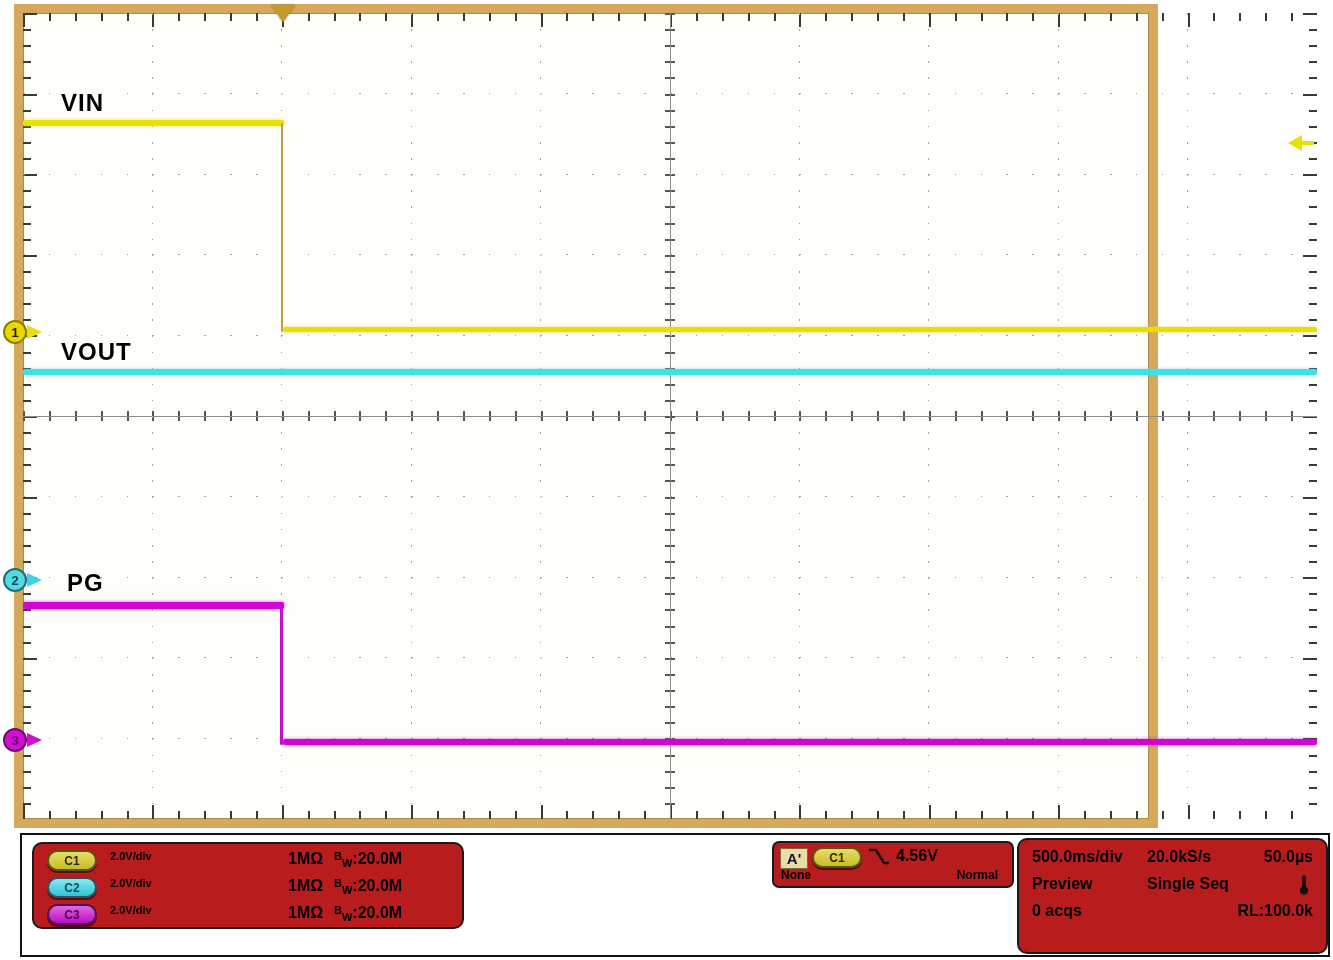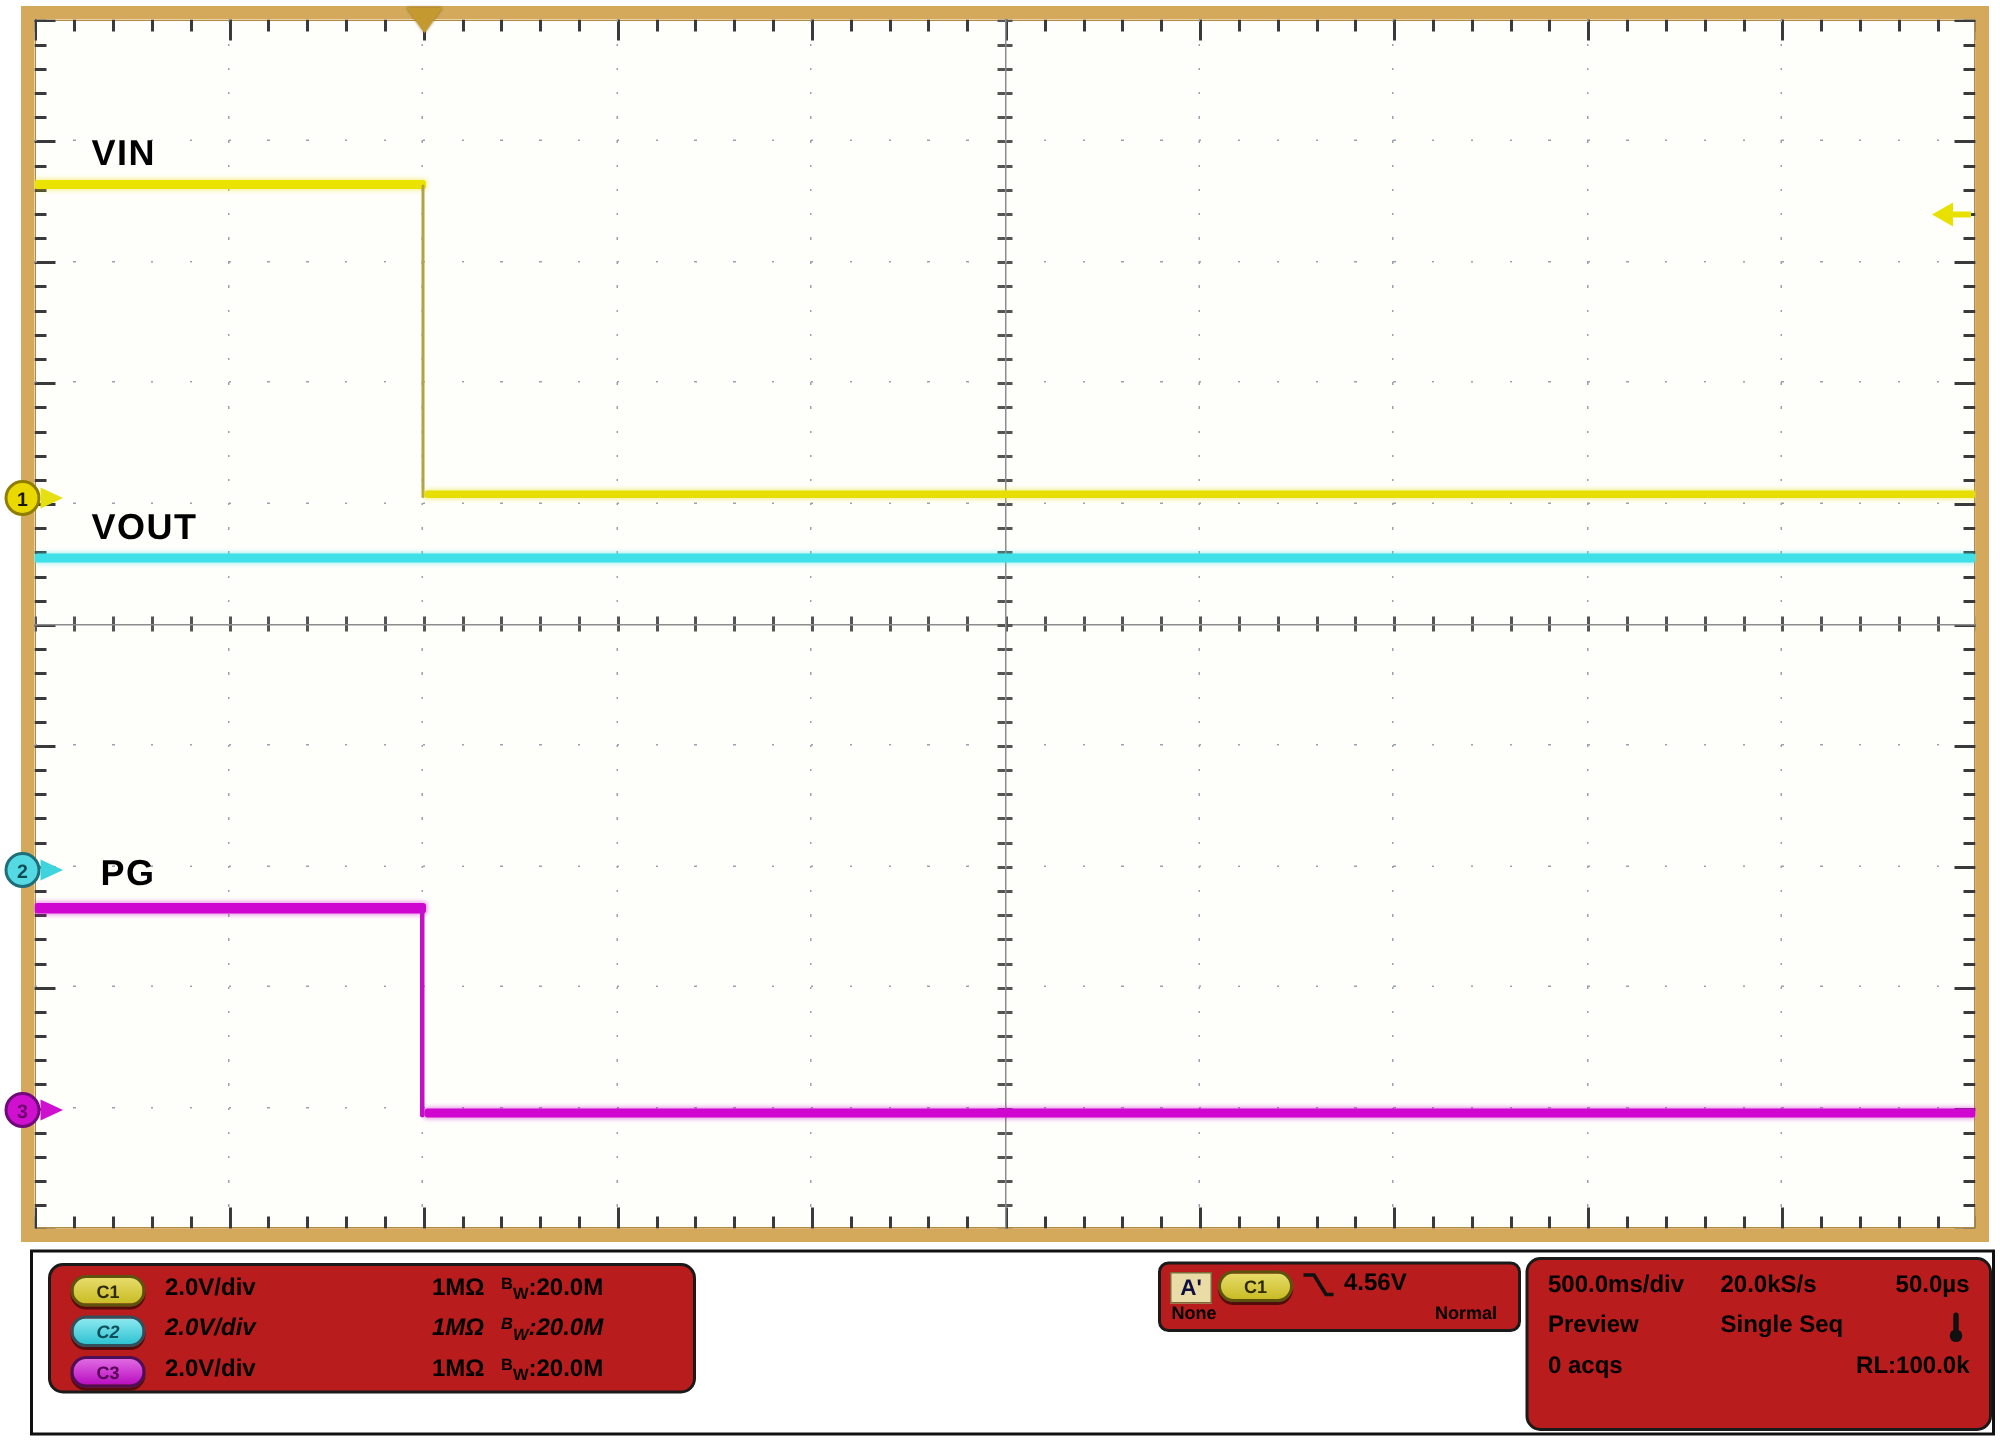--- a/index.html
+++ b/index.html
@@ -1,21 +1,21 @@
 <!DOCTYPE html>
 <html><head>
 <meta charset="utf-8">
 <style>
   * { margin:0; padding:0; box-sizing:border-box; }
   html,body { width:1333px; height:960px; background:#ffffff; overflow:hidden;
               font-family:"Liberation Sans","DejaVu Sans",sans-serif; }
   #stage { position:relative; width:1333px; height:960px; background:#fff; }
 
   
-  #scope-frame { position:absolute; left:14px; top:4px; width:1312px; height:824px;
+  #scope-frame { position:absolute; left:14px; top:4px; width:1144px; height:824px;
                  border:9px solid #d4a95c; background:#fefefb;
                  box-shadow: inset 0 0 0 1px #b08a40; }
   #crt { position:relative; width:1294px; height:806px; overflow:hidden; }
 
   
   .tick-top    { position:absolute; left:0; top:0;    width:100%; height:8px;
                  background:repeating-linear-gradient(to right,#3a3a3a 0 2px,transparent 2px 25.88px); }
   .tick-top-mj { position:absolute; left:0; top:0;    width:100%; height:14px;
                  background:repeating-linear-gradient(to right,#3a3a3a 0 2px,transparent 2px 129.4px); }
   .tick-bot    { position:absolute; left:0; bottom:0; width:100%; height:8px;
@@ -83,21 +83,21 @@
   #tb-panel   { left:995px; top:3px; width:311px; height:116px; }
 
   .ch-row { position:absolute; left:0; width:100%; height:27px; }
   .badge { position:absolute; width:50px; height:21px; border-radius:11px;
            font-size:12px; font-weight:700; text-align:center; line-height:18px;
            border:2px solid #333; box-shadow:0 2px 0 rgba(0,0,0,.55); }
   .badge-c1 { background:linear-gradient(#e7dc6a,#c9bc25); border-color:#5c540e; color:#2e2a00; }
   .badge-c2 { background:linear-gradient(#8ce8ee,#2fc3d2); border-color:#32505c; color:#0c4d5a; }
   .badge-c3 { background:linear-gradient(#e06ae2,#b90ec0); border-color:#4e0d57; color:#570057; }
   .ch-badge { left:13px; top:3px; }
-  .ch-scale { position:absolute; left:76px; top:3px; font-size:16px; }
+  .ch-scale { position:absolute; left:76px; top:3px; font-size:11px; }
   .ch-imp   { position:absolute; left:254px; top:3px; font-size:16px; }
   .ch-bw    { position:absolute; left:300px; top:3px; font-size:16px; }
   .bw-b { font-size:11px; vertical-align:4px; }
   .bw-w { font-size:11px; vertical-align:-3px; }
 
   #trig-a  { position:absolute; left:6px; top:5px; width:28px; height:21px;
              background:#e9dca6; border:1px solid #7a6a3a; font-size:15px; font-weight:700;
              text-align:center; line-height:20px; color:#101040; }
   #trig-c1 { left:38px; top:4px; }
   #trig-slope { position:absolute; left:93px; top:4px; }
@@ -179,21 +179,21 @@
 
   <div id="readout">
 
     <div class="panel" id="ch-panel">
       <div class="ch-row" style="top:3px;">
         <div class="badge badge-c1 ch-badge">C1</div>
         <span class="ch-scale">2.0V/div</span>
         <span class="ch-imp">1MΩ</span>
         <span class="ch-bw"><span class="bw-b">B</span><span class="bw-w">W</span><span>:20.0M</span></span>
       </div>
-      <div class="ch-row" style="top:30px;font-style:italic;">
+      <div class="ch-row" style="top:30px;">
         <div class="badge badge-c2 ch-badge">C2</div>
         <span class="ch-scale">2.0V/div</span>
         <span class="ch-imp">1MΩ</span>
         <span class="ch-bw"><span class="bw-b">B</span><span class="bw-w">W</span><span>:20.0M</span></span>
       </div>
       <div class="ch-row" style="top:57px;text-decoration:underline;">
         <div class="badge badge-c3 ch-badge">C3</div>
         <span class="ch-scale">2.0V/div</span>
         <span class="ch-imp">1MΩ</span>
         <span class="ch-bw"><span class="bw-b">B</span><span class="bw-w">W</span><span>:20.0M</span></span>

